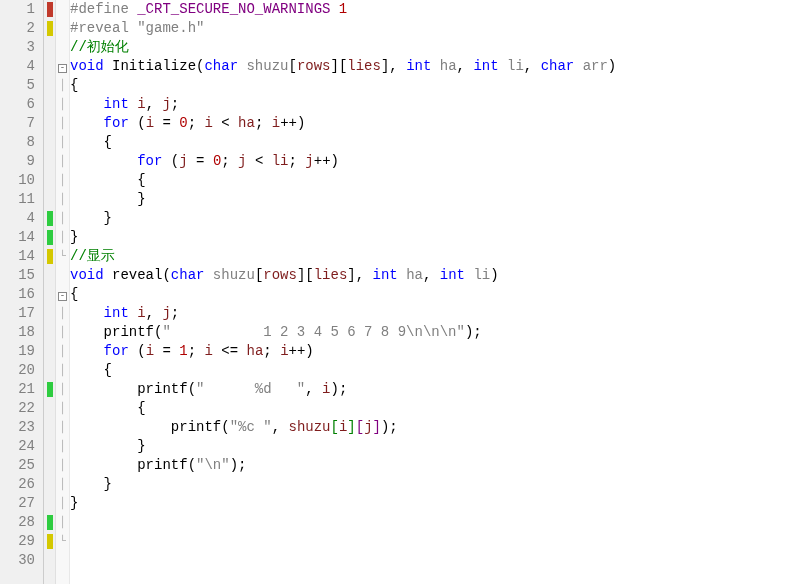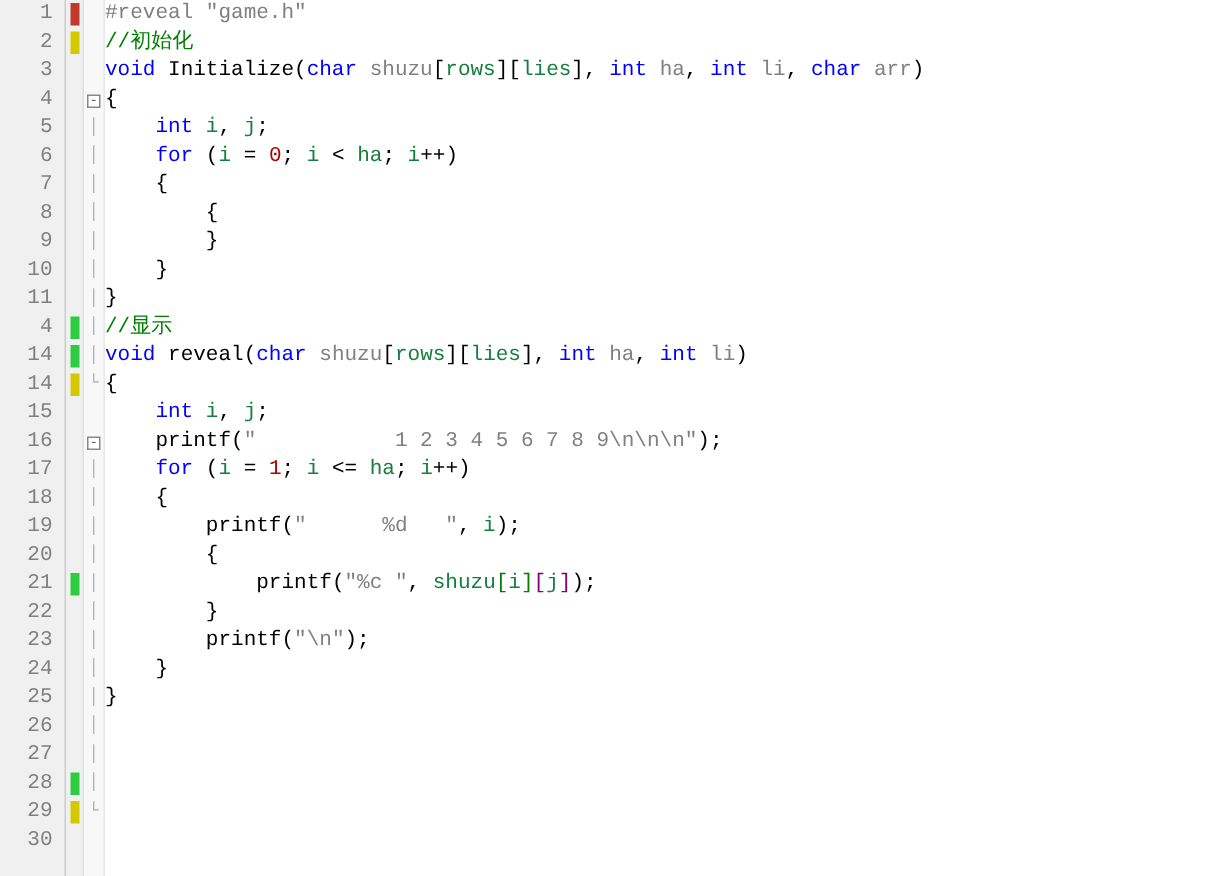--- a/index.html
+++ b/index.html
@@ -61,21 +61,21 @@
     color: #555;
     margin-top: 5px;
   }
   .keyword { color: #0000ff; }
   .type { color: #0000ff; }
   .preproc { color: #808080; }
   .define-name { color: #800080; }
   .number { color: #b00000; }
   .str { color: #808080; }
   .comment { color: #008000; }
-  .ident { color: #15803d; }
+  .ident { color: #7f1d1d; }
   .func { color: #000; }
   .param { color: #808080; }
   .op { color: #000; }
   .bracket-g { color: #008000; }
   .bracket-p { color: #800080; }
 </style>
 </head>
 <body>
 
 <div class="gutter" id="gutter">
@@ -168,28 +168,30 @@
     <div class="line" style="text-align: center; color: rgb(170, 170, 170); font-size: 11px;">│</div>
     <div class="line" style="text-align: center; color: rgb(170, 170, 170); font-size: 11px;">│</div>
     <div class="line" style="text-align: center; color: rgb(170, 170, 170); font-size: 11px;">│</div>
     <div class="line" style="text-align: center; color: rgb(170, 170, 170); font-size: 11px;">│</div>
     <div class="line" style="text-align: center; color: rgb(170, 170, 170); font-size: 11px;">│</div>
     <div class="line" style="text-align: center; color: rgb(170, 170, 170); font-size: 11px;">│</div>
     <div class="line" style="text-align: center; color: rgb(170, 170, 170); font-size: 11px;">└</div>
     <div class="line" style="text-align: center;"></div>
   </div>
 <div class="code-col" id="code">
+    <div class="line"><span class="preproc">#define </span><span class="define-name">_CRT_SECURE_NO_WARNINGS</span><span class="preproc"> </span><span class="number">1</span></div>
     <div class="line"><span class="preproc">#reveal </span><span class="str">"game.h"</span></div>
     <div class="line"><span class="comment">//初始化</span></div>
     <div class="line"><span class="type">void</span><span class="op"> </span><span class="func">Initialize</span><span class="op">(</span><span class="type">char</span><span class="op"> </span><span class="param">shuzu</span><span class="op">[</span><span class="ident">rows</span><span class="op">][</span><span class="ident">lies</span><span class="op">], </span><span class="type">int</span><span class="op"> </span><span class="param">ha</span><span class="op">, </span><span class="type">int</span><span class="op"> </span><span class="param">li</span><span class="op">, </span><span class="type">char</span><span class="op"> </span><span class="param">arr</span><span class="op">)
 </span></div>
     <div class="line"><span class="op">{</span></div>
     <div class="line"><span class="op">    </span><span class="type">int</span><span class="op"> </span><span class="ident">i</span><span class="op">, </span><span class="ident">j</span><span class="op">;</span></div>
     <div class="line"><span class="op">    </span><span class="keyword">for</span><span class="op"> (</span><span class="ident">i</span><span class="op"> = </span><span class="number">0</span><span class="op">; </span><span class="ident">i</span><span class="op"> &lt; </span><span class="ident">ha</span><span class="op">; </span><span class="ident">i</span><span class="op">++)</span></div>
     <div class="line"><span class="op">    {</span></div>
+    <div class="line"><span class="op">        </span><span class="keyword">for</span><span class="op"> (</span><span class="ident">j</span><span class="op"> = </span><span class="number">0</span><span class="op">; </span><span class="ident">j</span><span class="op"> &lt; </span><span class="ident">li</span><span class="op">; </span><span class="ident">j</span><span class="op">++)</span></div>
     <div class="line"><span class="op">        {</span></div>
     <div class="line"><span class="op">        }</span></div>
     <div class="line"><span class="op">    }</span></div>
     <div class="line"><span class="op">}</span></div>
     <div class="line"><span class="comment">//显示</span></div>
     <div class="line"><span class="type">void</span><span class="op"> </span><span class="func">reveal</span><span class="op">(</span><span class="type">char</span><span class="op"> </span><span class="param">shuzu</span><span class="op">[</span><span class="ident">rows</span><span class="op">][</span><span class="ident">lies</span><span class="op">], </span><span class="type">int</span><span class="op"> </span><span class="param">ha</span><span class="op">, </span><span class="type">int</span><span class="op"> </span><span class="param">li</span><span class="op">)</span></div>
     <div class="line"><span class="op">{</span></div>
     <div class="line"><span class="op">    </span><span class="type">int</span><span class="op"> </span><span class="ident">i</span><span class="op">, </span><span class="ident">j</span><span class="op">;</span></div>
     <div class="line"><span class="op">    </span><span class="func">printf</span><span class="op">(</span><span class="str">"           1 2 3 4 5 6 7 8 9\n\n\n"</span><span class="op">);</span></div>
     <div class="line"><span class="op">    </span><span class="keyword">for</span><span class="op"> (</span><span class="ident">i</span><span class="op"> = </span><span class="number">1</span><span class="op">; </span><span class="ident">i</span><span class="op"> &lt;= </span><span class="ident">ha</span><span class="op">; </span><span class="ident">i</span><span class="op">++)</span></div>

